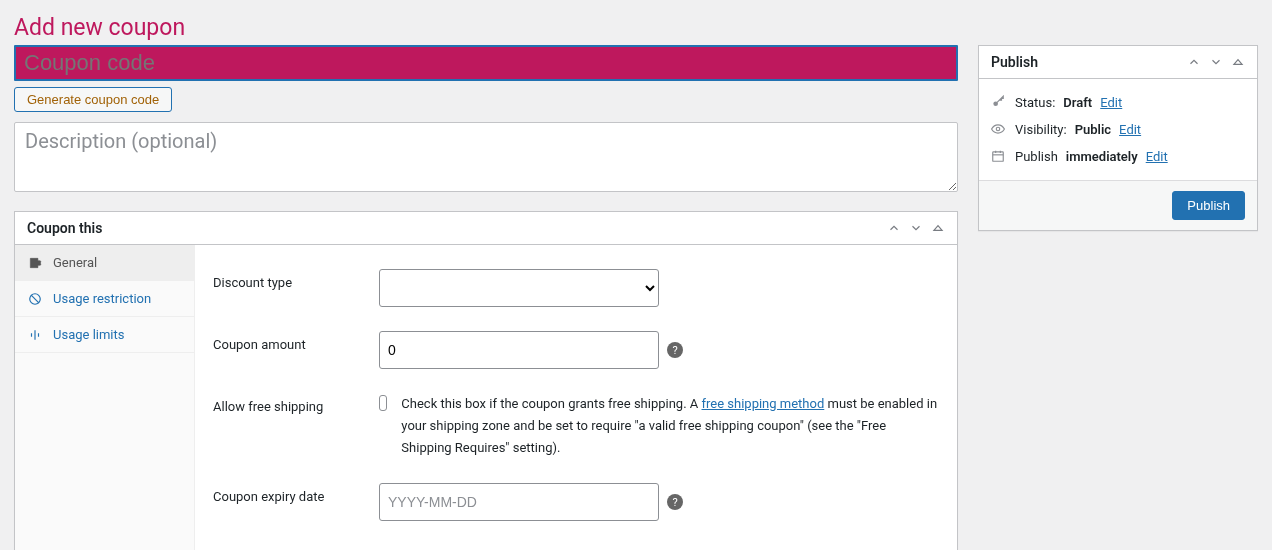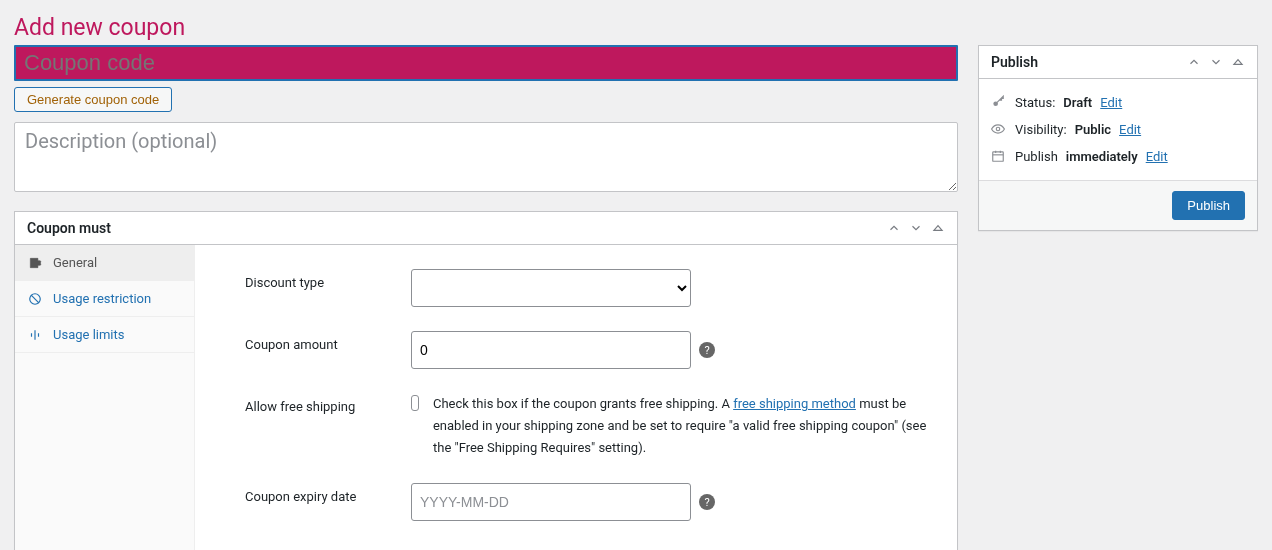--- a/index.html
+++ b/index.html
@@ -93,21 +93,20 @@
   .hndl-actions span {
     color: #787c82;
     cursor: pointer;
     display: inline-flex;
     align-items: center;
   }
   .hndl-actions svg { width: 14px; height: 14px; stroke: #787c82; fill: none; stroke-width: 2; }
 
   .coupon-data-body {
     display: flex;
-    gap: 32px;
   }
   .tabs {
     width: 180px;
     background: #fafafa;
     border-right: 1px solid #eee;
   }
   .tab-item {
     display: flex;
     align-items: center;
     gap: 10px;
@@ -203,21 +202,21 @@
     <div class="main-col">
 
       <input type="text" class="title-input" placeholder="Coupon code" style="">
 
       <button class="generate-btn">Generate coupon code</button>
 
       <textarea class="desc-area" placeholder="Description (optional)" style=""></textarea>
 
       <div class="postbox">
         <div class="postbox-header">
-          <h2>Coupon must</h2>
+          <h2>Coupon this</h2>
           <div class="hndl-actions">
             <span>
                 <svg viewBox="0 0 24 24">
                   <polyline points="6 15 12 9 18 15"></polyline>
                 </svg>
               </span>
             <span>
                 <svg viewBox="0 0 24 24">
                   <polyline points="6 9 12 15 18 9"></polyline>
                 </svg>

